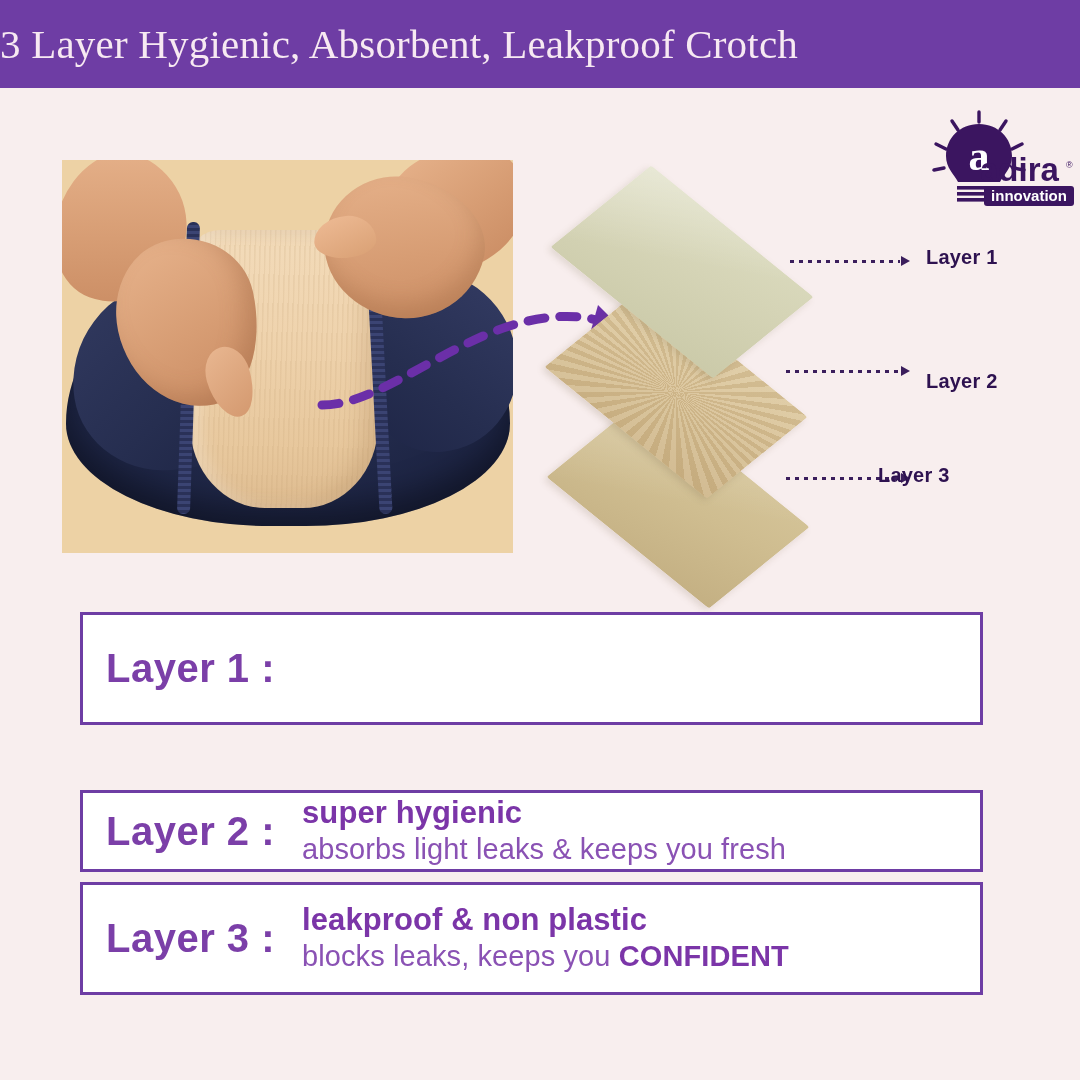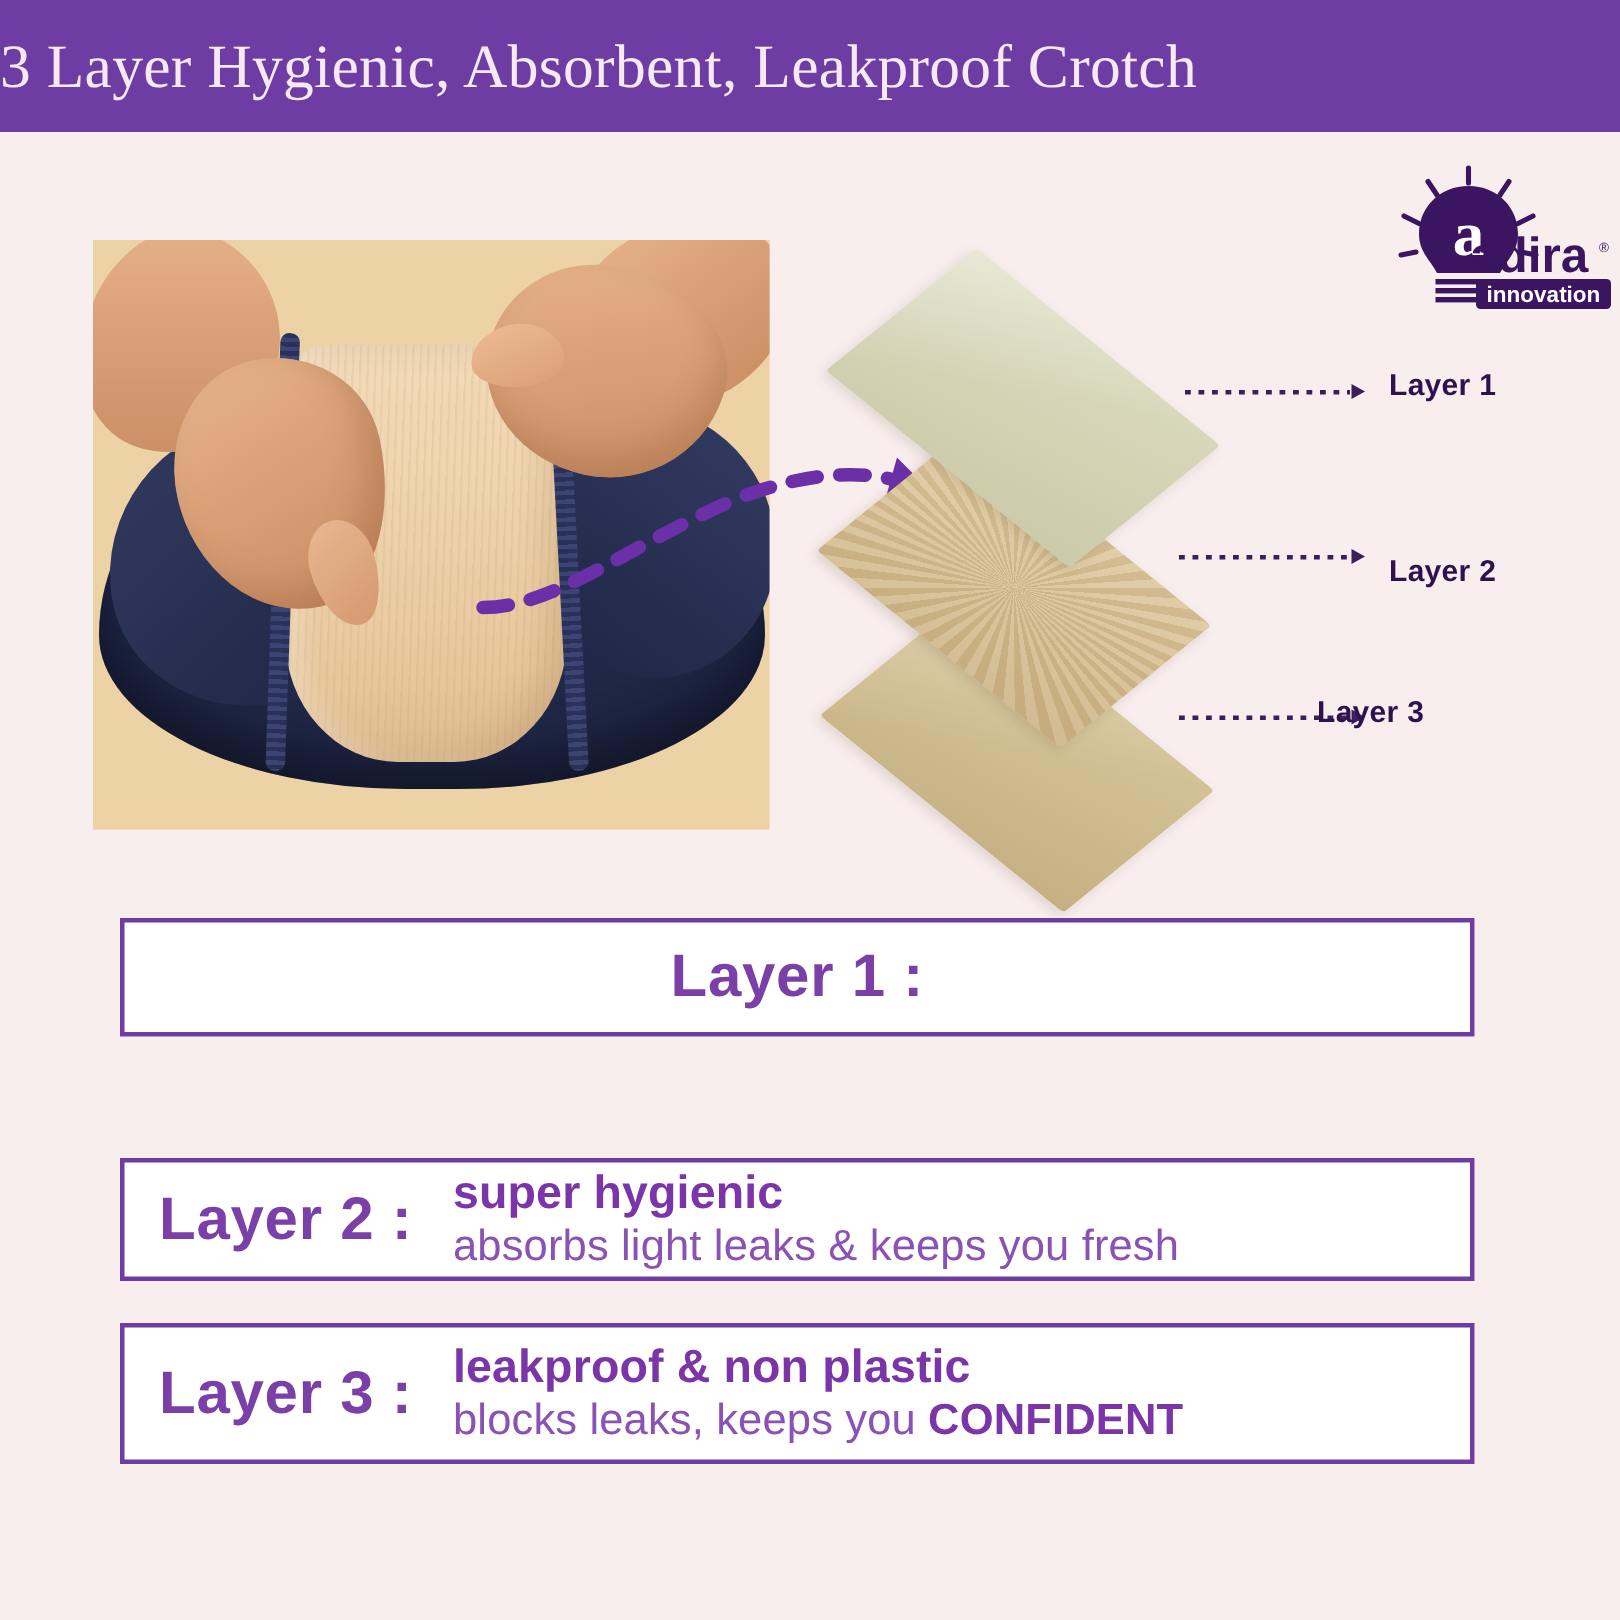--- a/index.html
+++ b/index.html
@@ -240,23 +240,23 @@
   .info-box {
     position: absolute;
     left: 80px;
     width: 903px;
     background: #ffffff;
     border: 3px solid #6e3da4;
     box-sizing: border-box;
     display: flex;
     align-items: center;
   }
-  .box-1 { top: 612px; height: 79px; justify-content: center; }
-  .box-2 { top: 772px; height: 82px; }
-  .box-3 { top: 882px; height: 94px; }
+  .box-1 { top: 612px; height: 113px; }
+  .box-2 { top: 790px; height: 82px; }
+  .box-3 { top: 882px; height: 113px; }
 
   .box-layer-label {
     width: 215px;
     flex: 0 0 215px;
     text-align: center;
     font-size: 40px;
     font-weight: bold;
     color: #7b3fa8;
     letter-spacing: .5px;
   }

